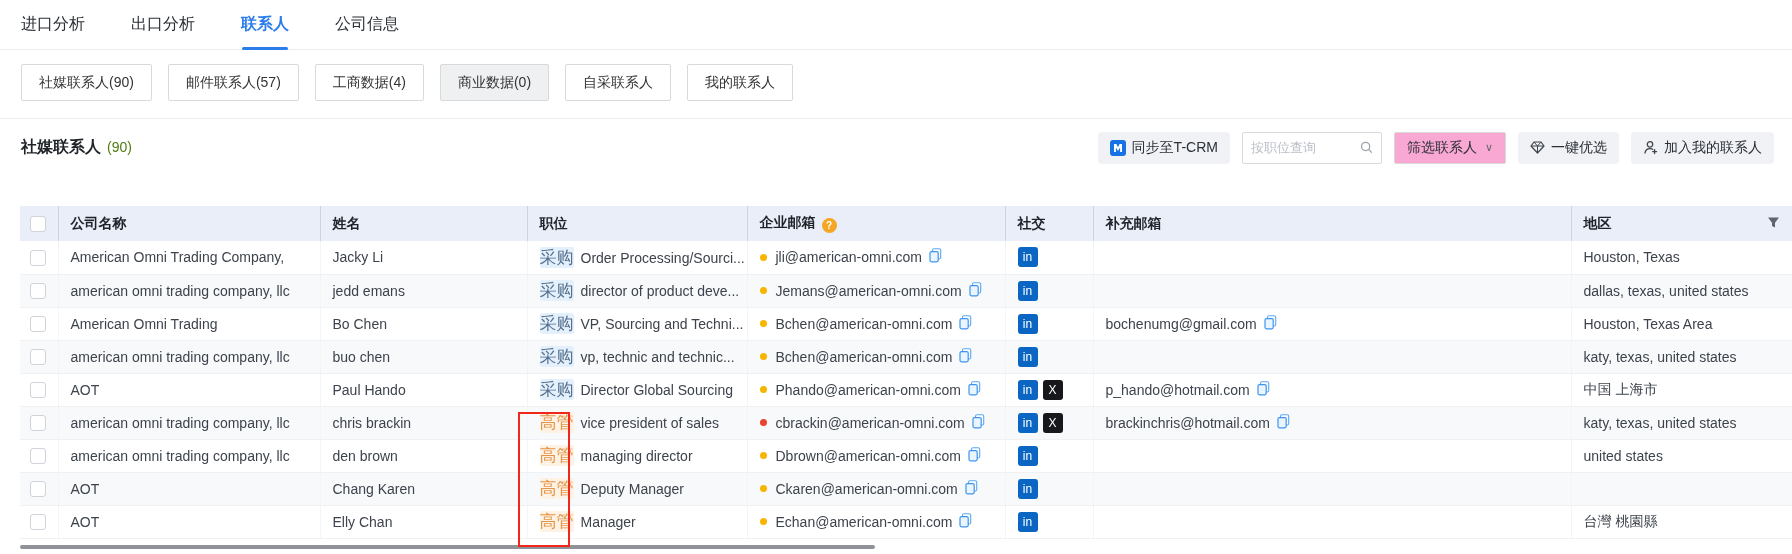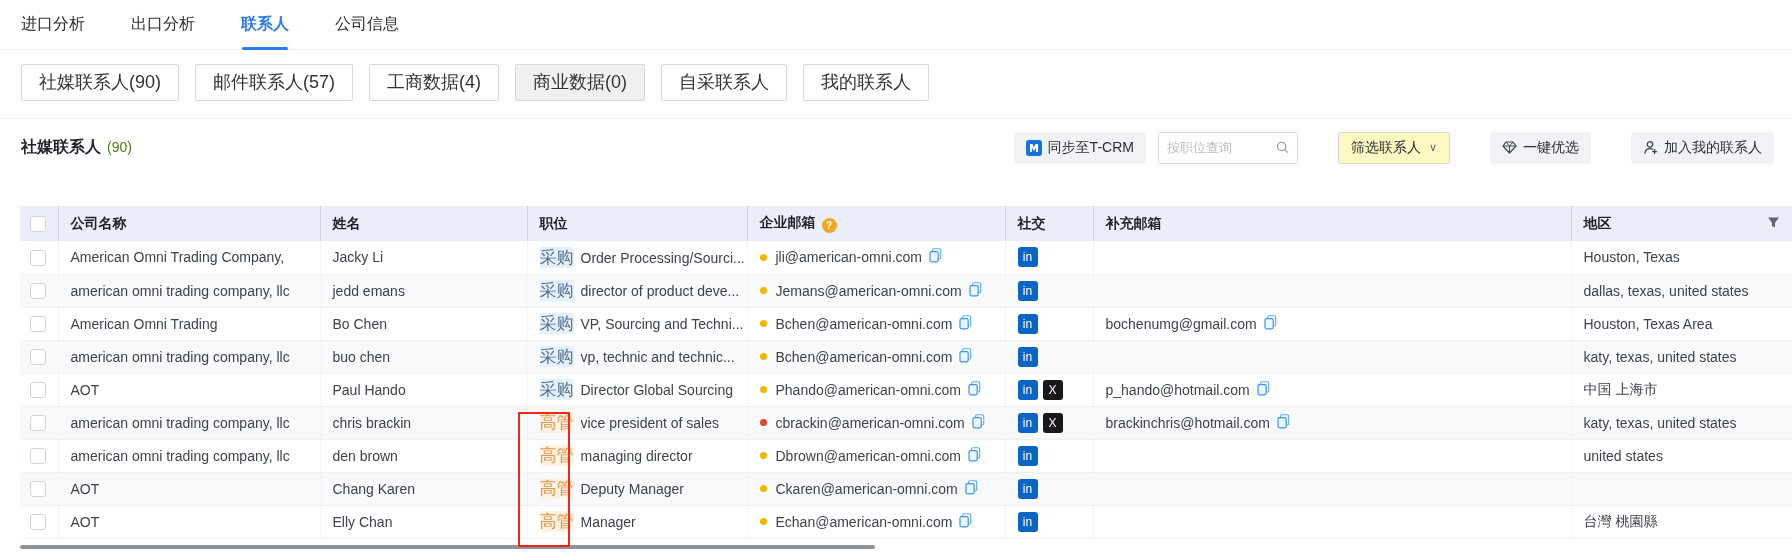--- a/index.html
+++ b/index.html
@@ -10,33 +10,33 @@
   .tabbar { display:flex; gap:46px; height:50px; align-items:center; padding-left:21px;
     border-bottom:1px solid #ebedf1; }
   .tab { font-size:16px; color:#2b2f36; height:100%; display:flex; align-items:center;
     position:relative; cursor:pointer; }
   .tab.active { color:#2b7de9; font-weight:bold; }
   .tab.active::after { content:''; position:absolute; left:50%; transform:translateX(-50%);
     bottom:-1px; width:46px; height:3px; background:#2b7de9; border-radius:2px; }
 
   
   .chips { display:flex; gap:16px; padding:14px 0 17px 21px; border-bottom:1px solid #ebedf1; }
-  .chip { height:37px; line-height:35px; padding:0 17px; font-size:18px; color:#333;
+  .chip { height:37px; line-height:35px; padding:0 17px; font-size:14px; color:#333;
     background:#fff; border:1px solid #d9d9d9; border-radius:2px; cursor:pointer; }
   .chip.muted { background:#eef0f2; }
 
   
   .section-row { height:57px; display:flex; align-items:center; justify-content:space-between;
     padding:0 18px 0 21px; }
   .section-title { font-size:16px; font-weight:bold; color:#1f2329; }
   .section-count { font-size:14px; color:#4d7c0f; font-weight:normal; margin-left:6px; }
   .toolbar { display:flex; align-items:center; gap:12px; }
   .tbtn { height:32px; display:flex; align-items:center; gap:6px; padding:0 12px;
-    font-size:14px; color:#2b2f36; border-radius:4px; background:#f0f2f5; cursor:pointer; white-space:nowrap;margin-left:28px; }
-  .tbtn.outline { background:#fef9c3; border:1px solid #d9d9d9; border-radius:2px; }
+    font-size:14px; color:#2b2f36; border-radius:4px; background:#f0f2f5; cursor:pointer; white-space:nowrap; }
+  .tbtn.outline { background:#f9a8d4; border:1px solid #d9d9d9; border-radius:2px; }
   .searchbox { height:32px; width:140px; border:1px solid #d9d9d9; border-radius:2px;
     display:flex; align-items:center; padding:0 8px; background:#fff; }
   .searchbox input { border:none; outline:none; width:100%; font-size:13px; color:#333;
     font-family:inherit; }
   .searchbox input::placeholder { color:#b9bec7; }
   .logo-badge { width:16px; height:16px; flex:0 0 16px; }
   .chev { font-size:11px; color:#666; margin-left:2px; }
 
   
   table { border-collapse:collapse; table-layout:fixed; width:1772px; margin:30px 0 0 20px;

